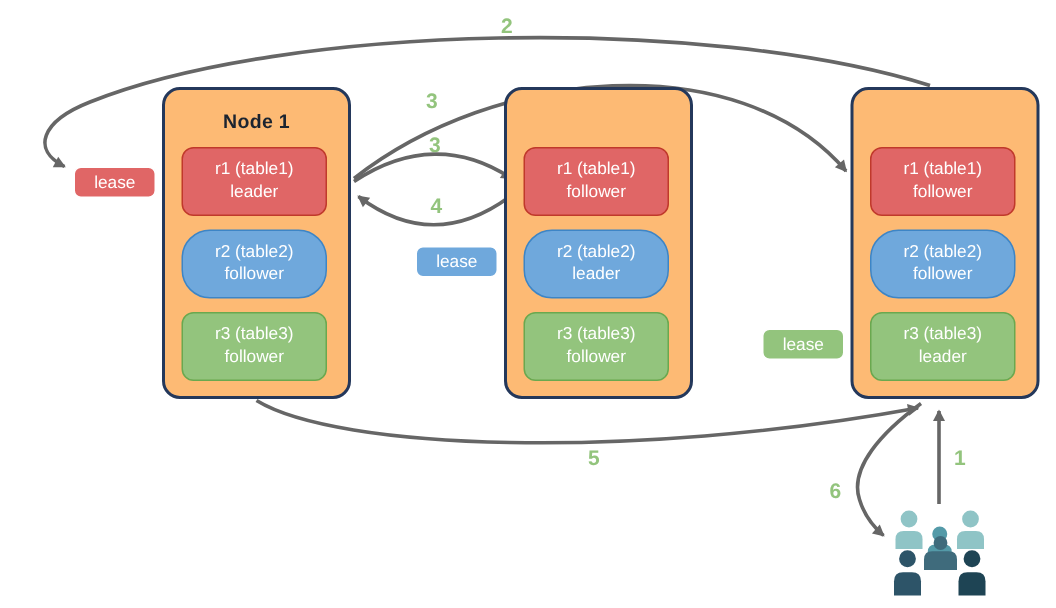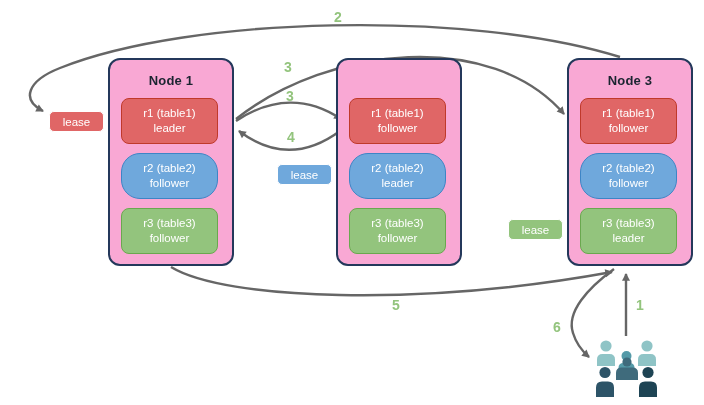--- a/index.html
+++ b/index.html
@@ -2,21 +2,21 @@
 <html style="--red-fill: #e06666; --red-border: #c0392b; --blue-fill: #6fa8dc; --blue-border: #3d85c6; --green-fill: #93c47d; --green-border: #6aa84f; --node-border: #24385b; --title-color: #1b2430; --arrow-color: #666666; --step-color: #93c47d; --users-light: #8fc4c6; --users-mid: #549aa8; --users-mid-dark: #3f6b7c; --users-dark: #2d5468; --users-darker: #1e4454;"><head>
 <meta charset="utf-8">
 <style>
   html,body{margin:0;padding:0;background:#fff;}
   .canvas{
     position:relative;width:704px;height:405px;background:#ffffff;overflow:hidden;
     font-family:"Liberation Sans", sans-serif;
   }
   
   .node{
-    position:absolute;top:58px;width:126px;height:208px;background:#f9a8d4;
+    position:absolute;top:58px;width:126px;height:208px;background:#fdba74;
     border:2px solid var(--node-border,#24385b);border-radius:12px;box-sizing:border-box;
   }
   .node-1{left:108px}.node-2{left:336px}.node-3{left:567px}
   .node-title{
     text-align:center;font-weight:bold;font-size:13px;margin-top:13px;
     color:var(--title-color,#1b2430);letter-spacing:.2px;
   }
   
   .replica{
     position:absolute;left:11px;width:97px;height:46px;border-radius:8px;
@@ -101,21 +101,20 @@
       <span>r2 (table2)</span>
       <span>leader</span>
     </div>
     <div class="replica green pos-3">
       <span>r3 (table3)</span>
       <span>follower</span>
     </div>
   </div>
 
   <div class="node node-3">
-    <div class="node-title">Node 3</div>
     <div class="replica red pos-1">
       <span>r1 (table1)</span>
       <span>follower</span>
     </div>
     <div class="replica blue pos-2">
       <span>r2 (table2)</span>
       <span>follower</span>
     </div>
     <div class="replica green pos-3">
       <span>r3 (table3)</span>

